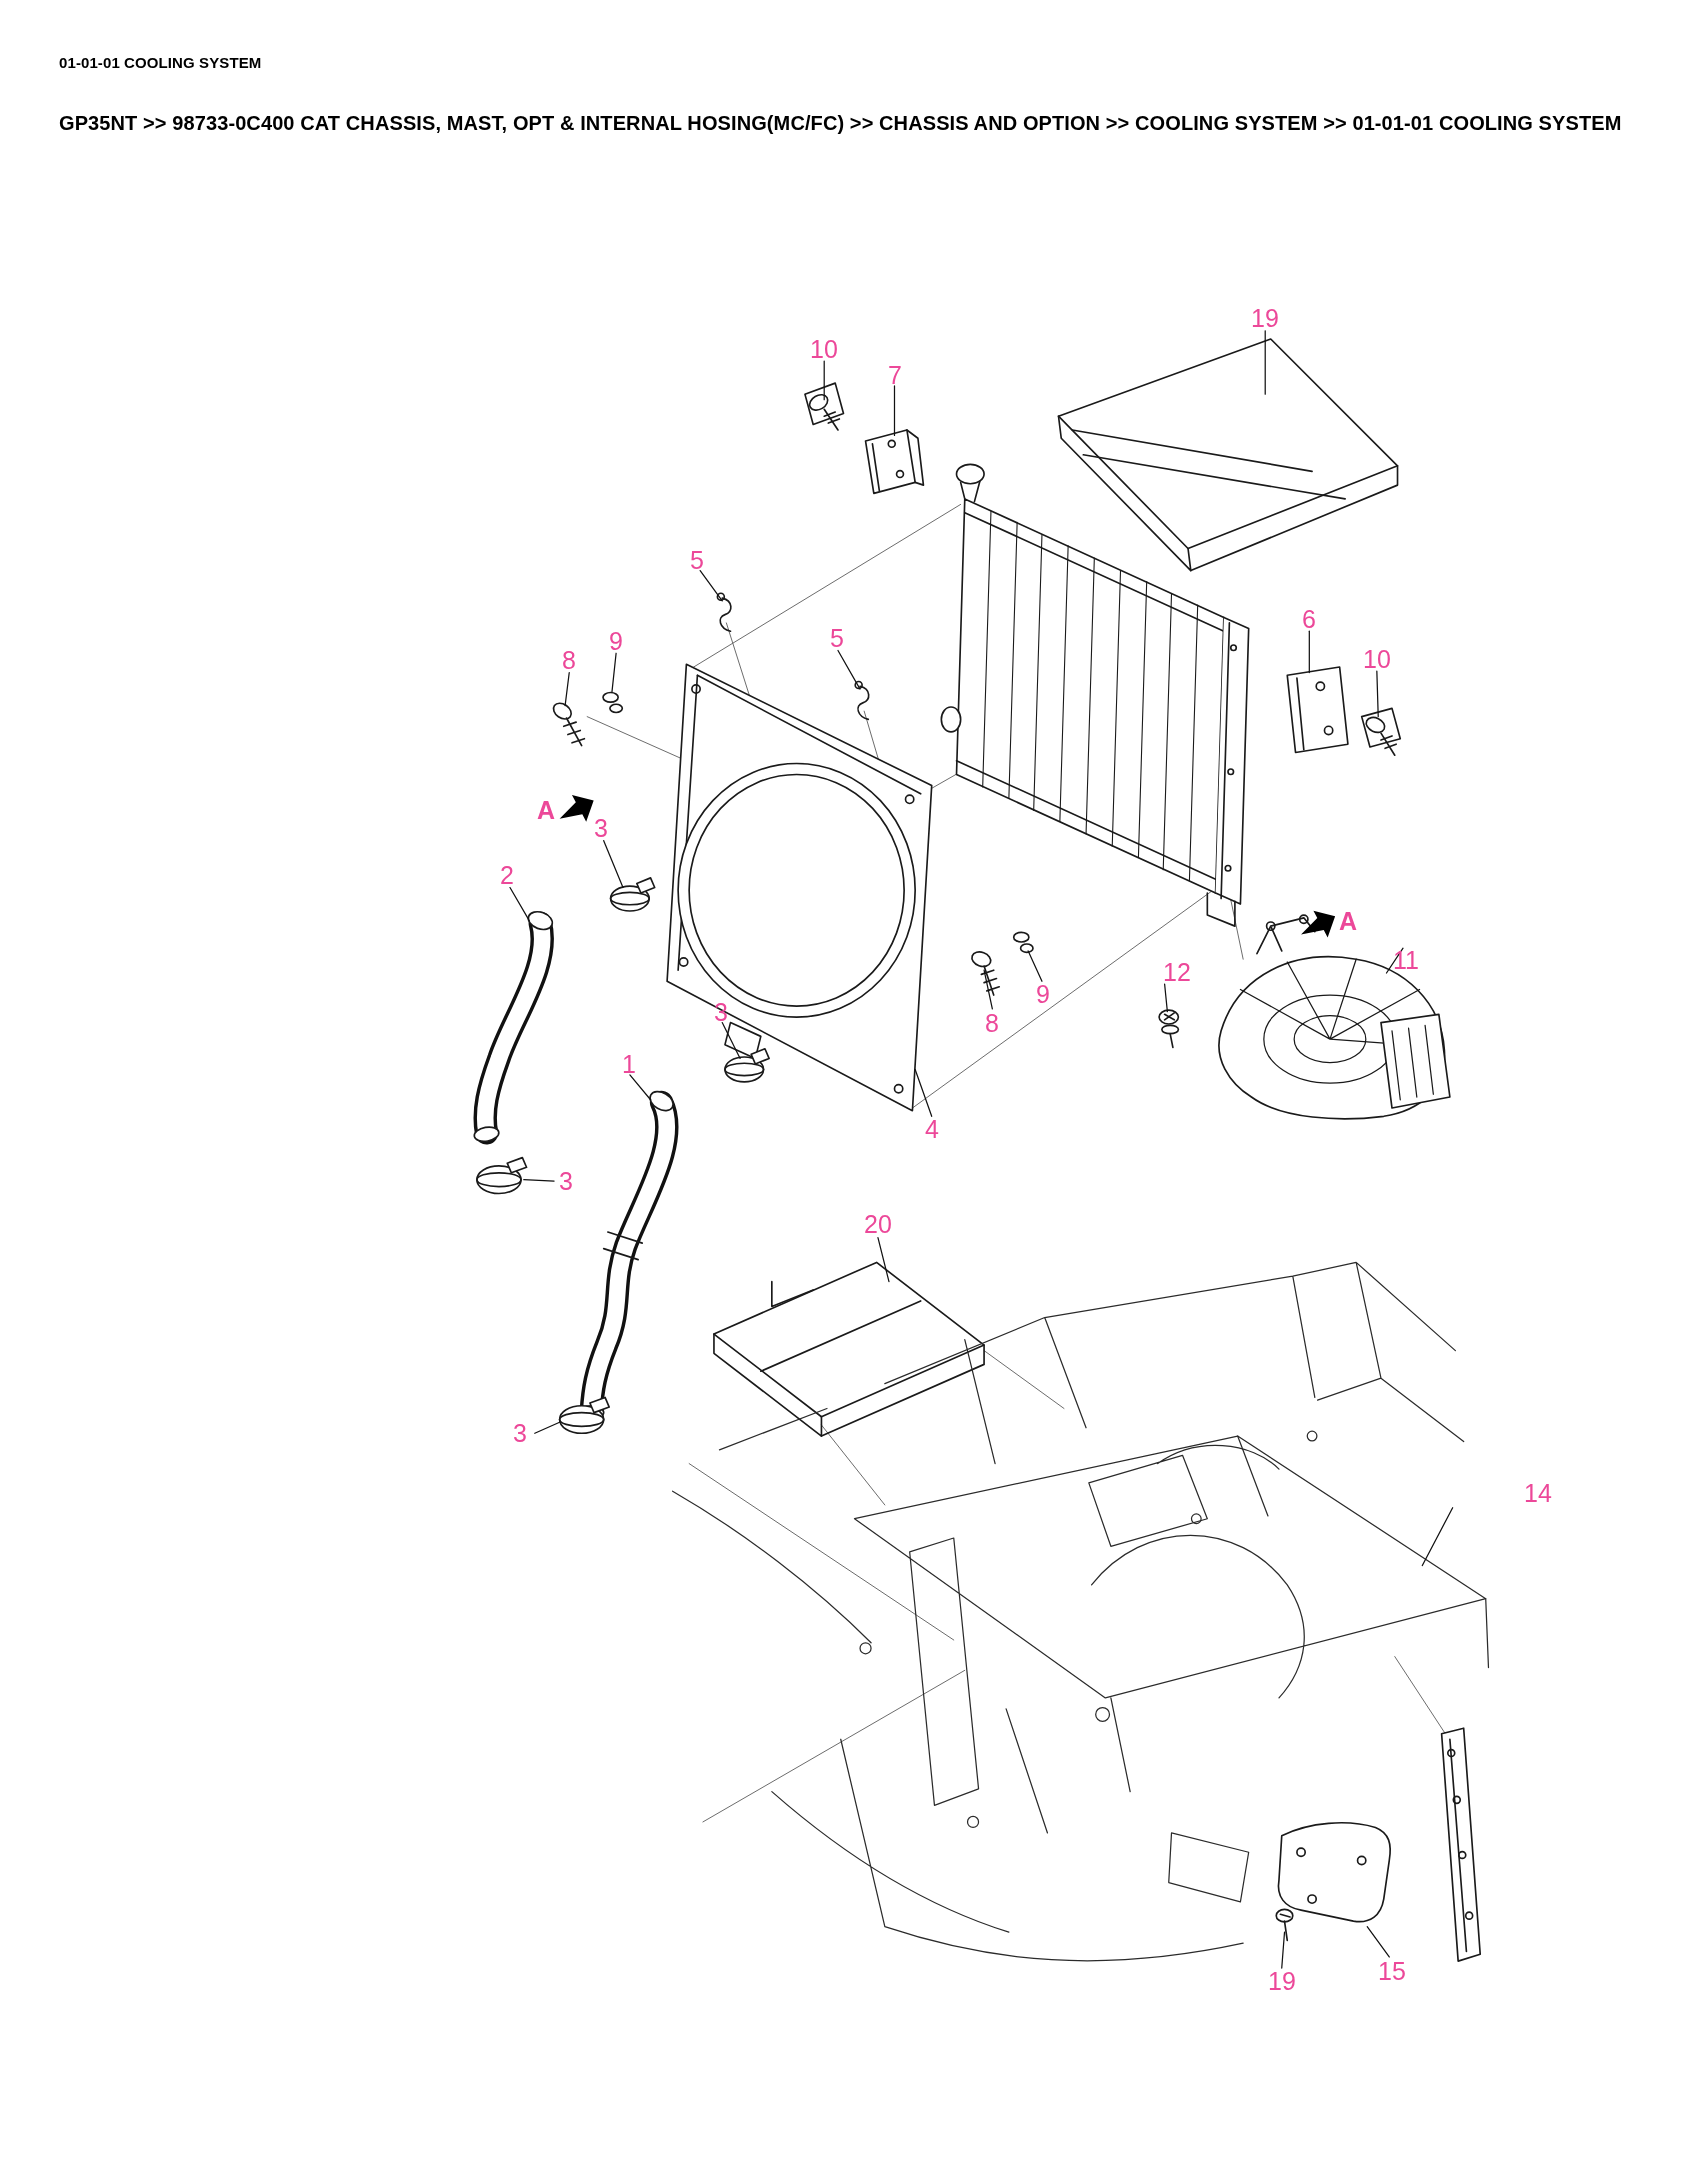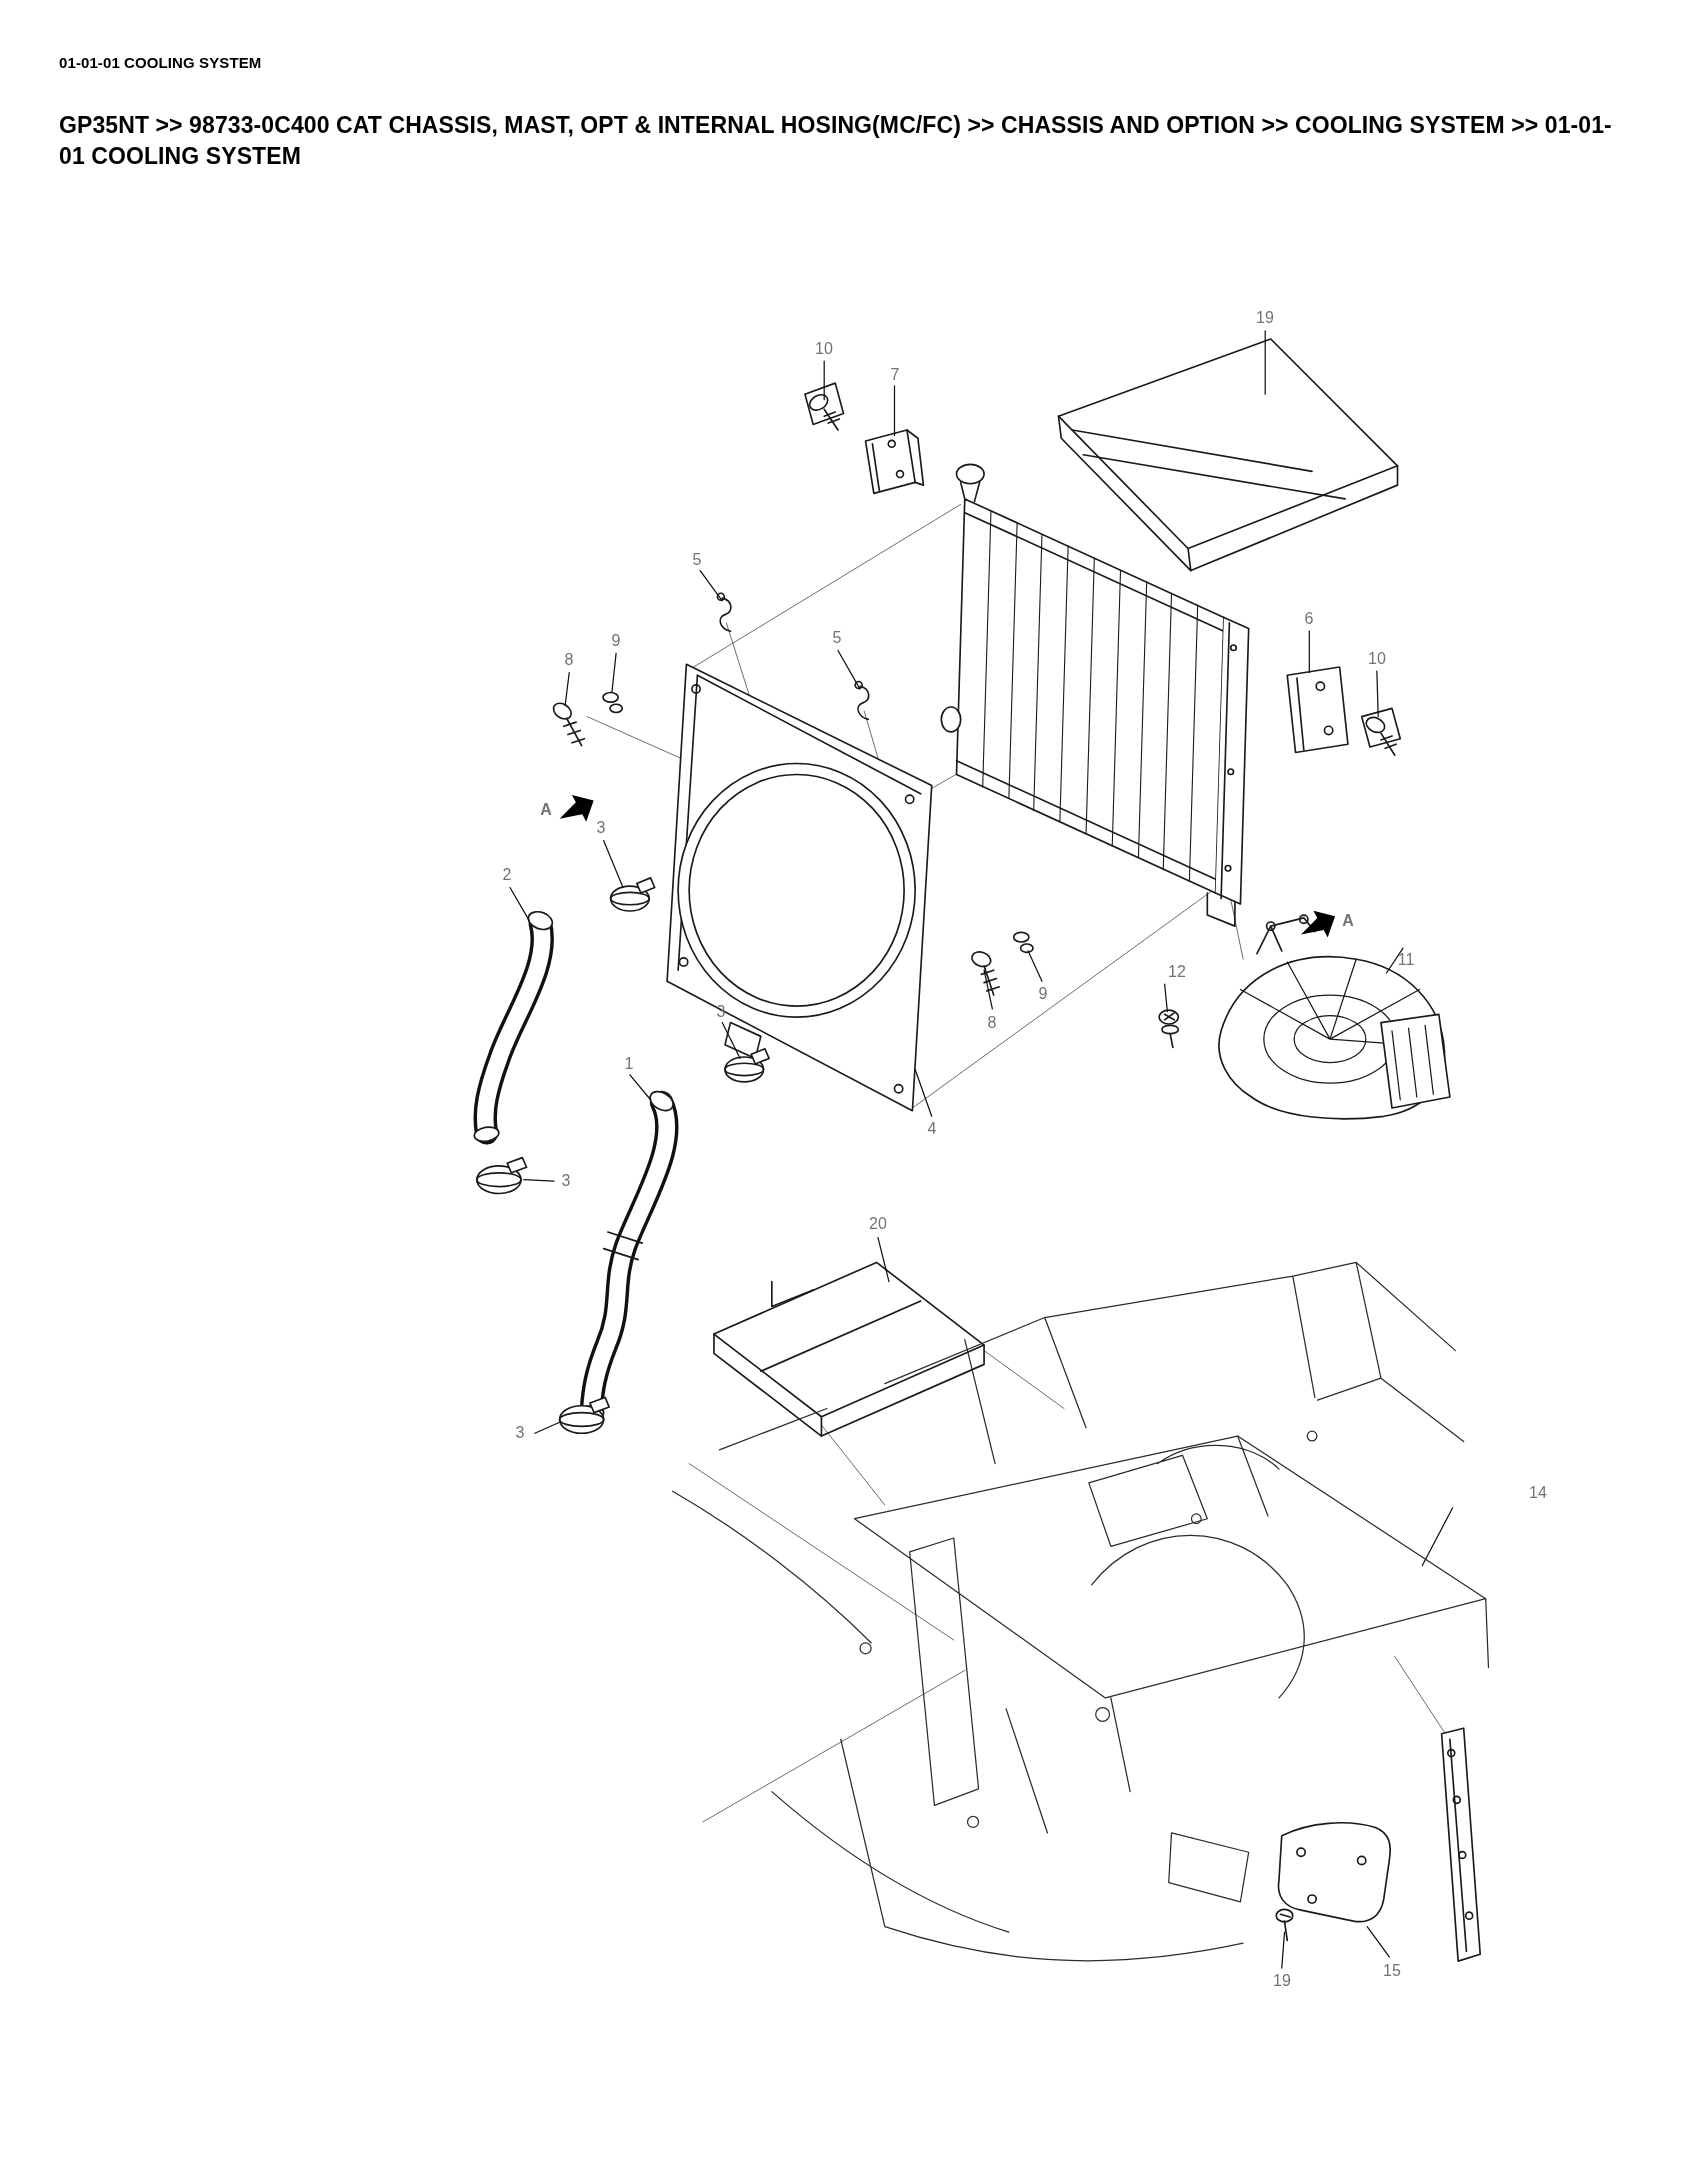--- a/index.html
+++ b/index.html
@@ -10,27 +10,27 @@
     font-family:"Liberation Sans", sans-serif;
     color:#000;
     overflow:hidden;
   }
   .page-title{
     position:absolute;left:59px;top:54px;
     font-size:15px;font-weight:bold;letter-spacing:0.1px;
   }
   .breadcrumb{
     position:absolute;left:59px;top:110px;width:1564px;
-    font-size:23px;font-weight:bold;line-height:1.35;letter-spacing:0.1px;
+    font-size:20px;font-weight:bold;line-height:1.35;letter-spacing:0.1px;
   }
   svg.art{position:absolute;left:0;top:0;width:1687px;height:2183px;}
   #callouts{position:absolute;left:0;top:0;width:1687px;height:2183px;pointer-events:none;}
   .callout{
     position:absolute;transform:translate(-50%,-50%);
-    font-size:16px;color:#737373;white-space:nowrap;
+    font-size:25px;color:#ec4899;white-space:nowrap;
   }
   .callout.bold{font-weight:bold;}
 </style>
 </head>
 <body>
 
 <div class="page">
 
   <div class="page-title">01-01-01 COOLING SYSTEM</div>
   <div class="breadcrumb">GP35NT &gt;&gt; 98733-0C400 CAT CHASSIS, MAST, OPT &amp; INTERNAL HOSING(MC/FC) &gt;&gt; CHASSIS AND OPTION &gt;&gt; COOLING SYSTEM &gt;&gt; 01-01-01 COOLING SYSTEM</div>

